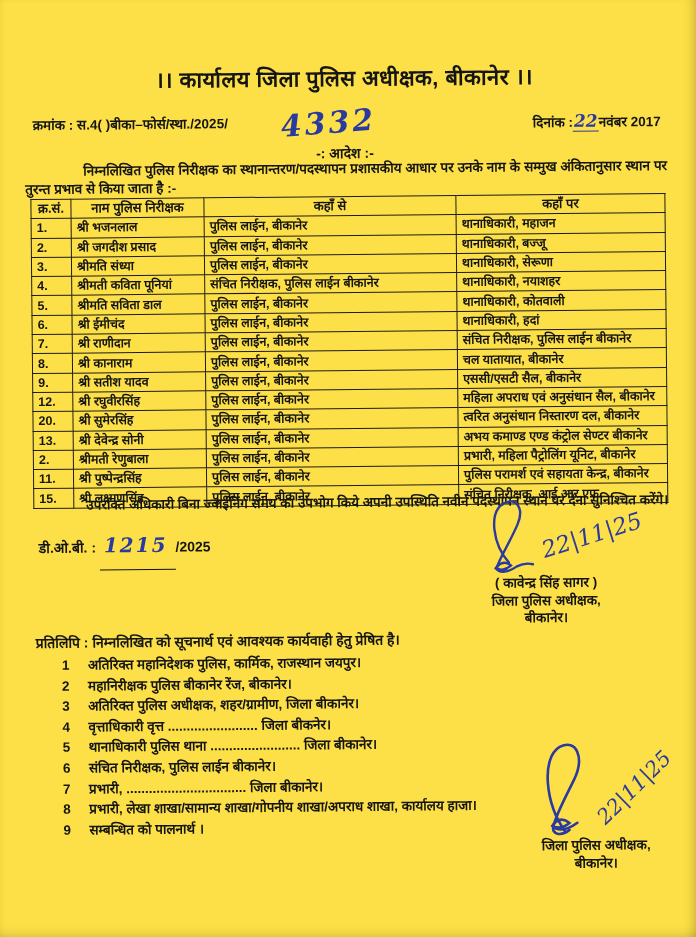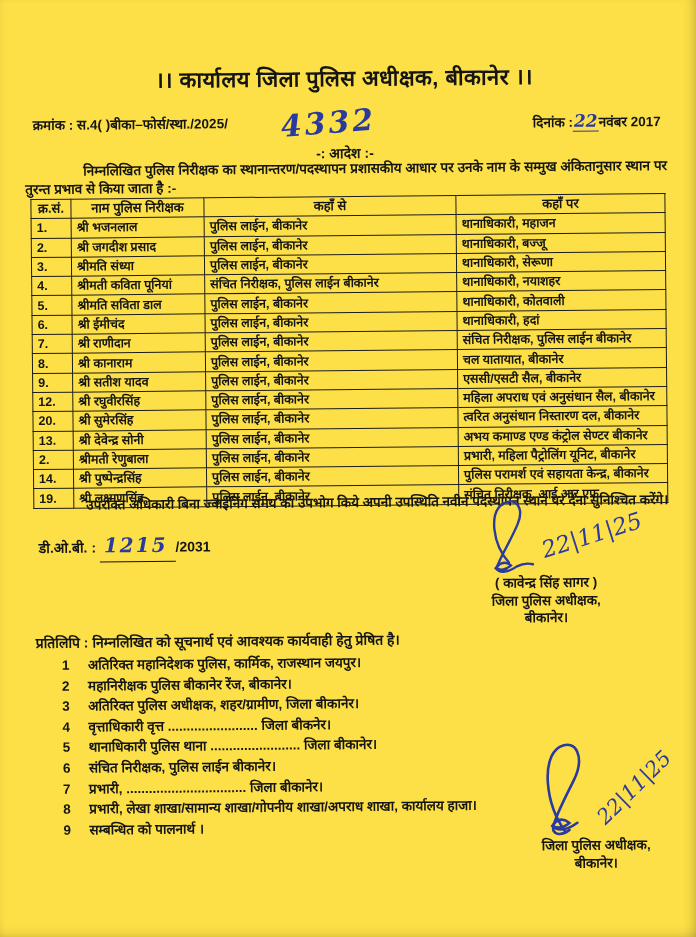--- a/index.html
+++ b/index.html
@@ -45,21 +45,21 @@
     overflow:hidden; white-space:nowrap;
   }
   table.transfer th { text-align:center; font-size:13px; font-weight:700; }
   table.transfer td { text-align:left; }
   col.c-sno { width:40px; } col.c-name { width:133px; }
   col.c-from { width:252px; } col.c-to { width:209px; }
 
   .note { position:absolute; top:494px; left:28px; width:642px;
     font-size:13.5px; font-weight:600; line-height:18.5px; text-indent:58px; text-align:justify; }
   .dob-line { position:absolute; top:531px; left:38px; font-size:14px; font-weight:700; }
-  .dob-number { font-size:20px; border-bottom:1.6px solid #111; padding:0 8px 4px 4px; letter-spacing:2px; }
+  .dob-number { font-size:20px; border-bottom:1.6px solid #111; padding:0 8px 12px 4px; letter-spacing:2px; }
 
   .signature-svg { position:absolute; }
   .sig1 { left:478px; top:498px; }
   .sig2 { left:524px; top:744px; }
 
   .signatory { position:absolute; text-align:center; font-weight:700;
     font-size:13.5px; line-height:17.5px; }
   .signatory-1 { top:576px; left:420px; width:250px; }
   .signatory-2 { top:839px; left:490px; width:205px; }
 
@@ -178,39 +178,39 @@
             <td>पुलिस लाईन, बीकानेर</td>
             <td>अभय कमाण्ड एण्ड कंट्रोल सेण्टर बीकानेर</td>
           </tr>
           <tr>
             <td>2.</td>
             <td>श्रीमती रेणुबाला</td>
             <td>पुलिस लाईन, बीकानेर</td>
             <td>प्रभारी, महिला पैट्रोलिंग यूनिट, बीकानेर</td>
           </tr>
           <tr>
-            <td>14.</td>
+            <td>11.</td>
             <td>श्री पुष्पेन्द्रसिंह</td>
             <td>पुलिस लाईन, बीकानेर</td>
             <td>पुलिस परामर्श एवं सहायता केन्द्र, बीकानेर</td>
           </tr>
           <tr>
-            <td>19.</td>
+            <td>15.</td>
             <td>श्री लक्ष्मणसिंह</td>
             <td>पुलिस लाईन, बीकानेर</td>
             <td>संचित निरीक्षक, आई.आर.एफ.</td>
           </tr>
         </tbody>
     </table>
 
     <div class="note">उपरोक्त अधिकारी बिना ज्वाईनिंग समय का उपभोग किये अपनी उपस्थिति नवीन पदस्थापन स्थान पर देना सुनिश्चित करेंगे।</div>
 
     <div class="dob-line">
       <span>डी.ओ.बी. :</span>
-      <span class="dob-number ink">1215</span><span>/2031</span>
+      <span class="dob-number ink">1215</span><span>/2025</span>
     </div>
 
     <svg class="signature-svg sig1" width="212" height="80" viewBox="0 0 212 80">
       <g fill="none" stroke="#2a3a9e" stroke-width="2.4" stroke-linecap="round">
         <path d="M30 66 C 14 48, 10 16, 25 7 C 38 0, 46 12, 39 28 C 32 44, 23 58, 19 68 C 16 74, 21 77, 28 72"></path>
         <path d="M18 70 q7 -7 14 -1 q-9 7 -16 2 q7 9 22 -1 q8 -4 16 -2"></path>
       </g>
       <text x="66" y="62" transform="rotate(-17 66 62)" font-size="23" fill="#2a3a9e" font-family="DejaVu Serif, serif" font-style="italic">22|11|25</text>
     </svg>
 

